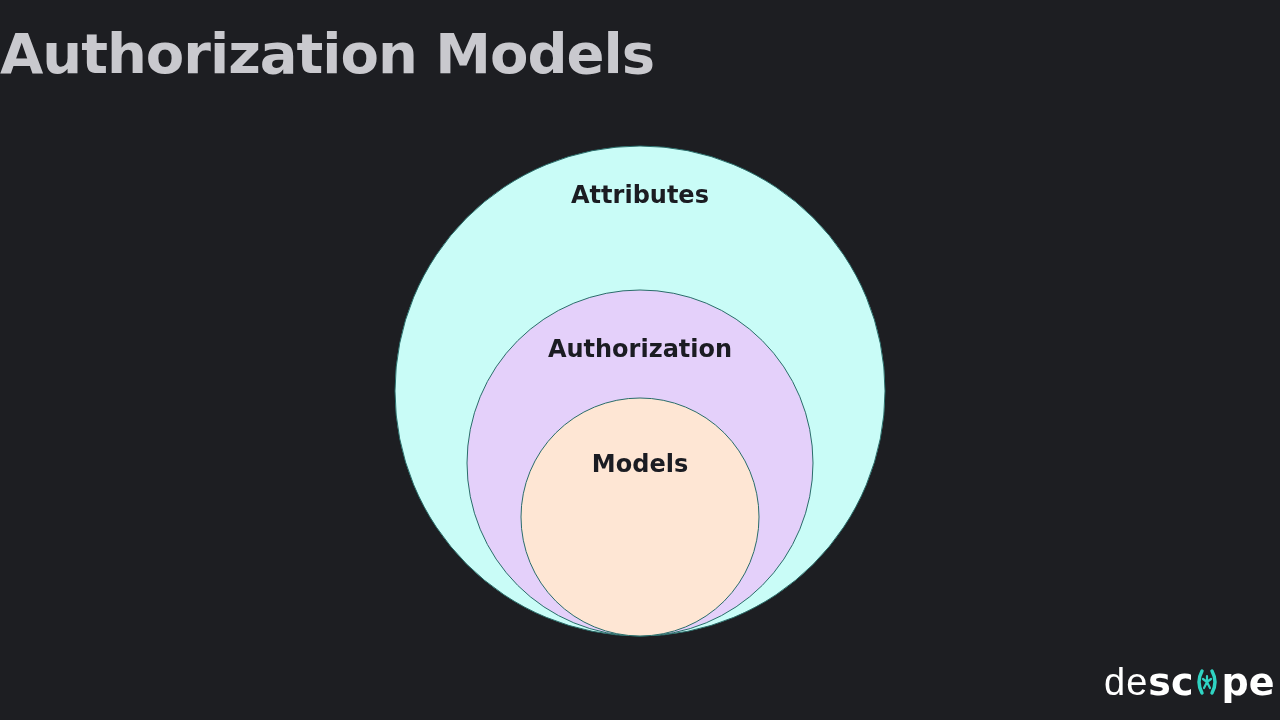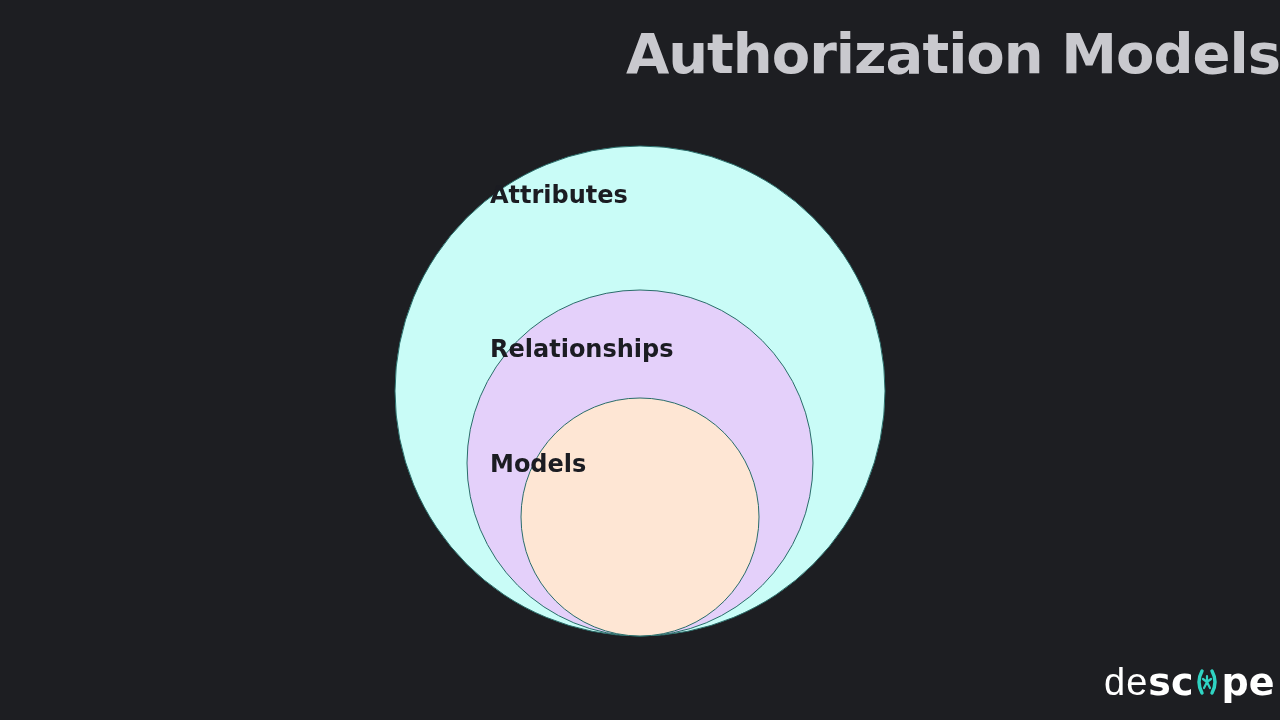--- a/index.html
+++ b/index.html
@@ -3,27 +3,27 @@
 <meta charset="utf-8">
 <style>
   html, body { margin: 0; padding: 0; }
   body {
     width: 1280px; height: 720px; overflow: hidden;
     background: #1d1e22; position: relative;
     font-family: "Liberation Sans", sans-serif;
   }
   .title {
     position: absolute; left: 0; top: 18px; width: 1280px;
-    text-align: right; color: #c9c9ce;
+    text-align: left; color: #c9c9ce;
     font-family: "DejaVu Sans", sans-serif; font-weight: bold;
     font-size: 56px; letter-spacing: -1px; line-height: 72px;
   }
   .diagram { position: absolute; left: 0; top: 0; width: 1280px; height: 720px; }
   .circle-label {
-    position: absolute; width: 300px; 
+    position: absolute; width: 300px; text-align: center;
     color: #1b1c22; font-family: "DejaVu Sans", sans-serif;
     font-weight: bold; font-size: 24px; line-height: 30px;
   }
   .logo {
     position: absolute; left: 1104px; top: 660px; height: 44px;
     display: flex; align-items: center; color: #ffffff;
     font-family: "DejaVu Sans", sans-serif; font-size: 38px; line-height: 44px;
   }
   .logo .light { font-weight: normal; font-family: "Liberation Sans", sans-serif; letter-spacing: 1px; }
   .logo .bold { font-weight: bold; text-align: center; }
@@ -34,21 +34,21 @@
 
 <div class="title">Authorization Models</div>
 
 <svg class="diagram" viewBox="0 0 1280 720" width="1280" height="720">
   <circle cx="640" cy="391" r="245" fill="#c9fcf7" stroke="#2a6d6a" stroke-width="1"></circle>
   <circle cx="640" cy="463" r="173" fill="#e4d0fa" stroke="#2a6d6a" stroke-width="1"></circle>
   <circle cx="640" cy="517" r="119" fill="#fee6d4" stroke="#2a6d6a" stroke-width="1"></circle>
 </svg>
 
 <div class="circle-label" style="left:490px; top:180px;">Attributes</div>
-<div class="circle-label" style="left:490px; top:334px;">Relationships</div>
+<div class="circle-label" style="left:490px; top:334px;">Authorization</div>
 <div class="circle-label" style="left:490px; top:449px;">Models</div>
 
 <div class="logo">
   <span class="light">de</span>
   <span class="bold">sc</span>
   <svg class="mark" viewBox="0 0 26 30">
     <path d="M8 4 Q2 15 8 26" fill="none" stroke="#2fd4c3" stroke-width="3.5" stroke-linecap="round"></path>
     <path d="M18 4 Q24 15 18 26" fill="none" stroke="#2fd4c3" stroke-width="3.5" stroke-linecap="round"></path>
     <path d="M13 9 L13 15 M9 12 L13 15 L17 12 M10 21 L13 15 L16 21" fill="none" stroke="#2fd4c3" stroke-width="2.2" stroke-linecap="round"></path>
   </svg>

